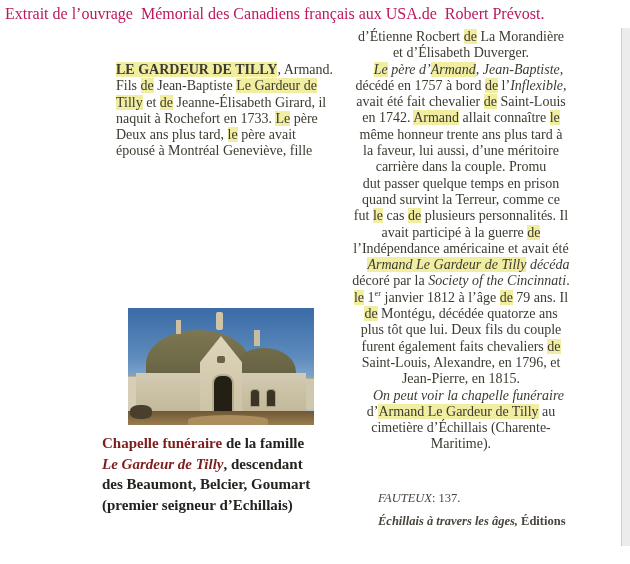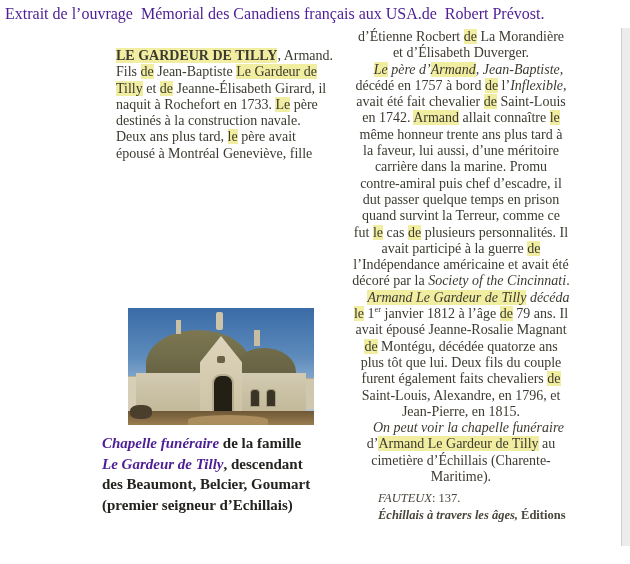--- a/index.html
+++ b/index.html
@@ -1,42 +1,42 @@
 <!DOCTYPE html>
 <html><head>
 <meta charset="utf-8">
 <style>
   html,body { margin:0; padding:0; }
   body { font-family: "Liberation Serif", serif; background:#ffffff; }
   .page { position:relative; width:630px; height:564px; background:#ffffff; overflow:hidden; }
 
-  .title { position:absolute; left:5px; top:5px; font-size:16px; color:#4c1d95; white-space:pre; }
+  .title { position:absolute; left:5px; top:5px; font-size:16px; color:#be185d; white-space:pre; }
 
   .scroll-strip { position:absolute; left:621px; top:28px; width:9px; height:518px;
                   background:#ececec; border-left:1px solid #cfcfcf; }
 
   .col { position:absolute; font-size:14px; line-height:16.3px; color:#3c3a30; }
-  .col-left  { left:116px; top:48px; width:226px; }
+  .col-left  { left:116px; top:62px; width:226px; }
   .col-right { left:345px; top:29px; width:232px;text-align:center; }
   .tline { white-space:pre; }
   .tline.indent { padding-left:15px;font-style:italic; }
 
   .hl { background:#f1eda1; }
   .it { font-style:italic; }
   .bd { font-weight:bold; }
-  .c-blue { color:#4c1d95;font-style:italic; }
+  .c-blue { color:#7f1d1d; }
   .c-gray { color:#908d84; }
   sup.run { font-size:0.6em; line-height:0; }
 
   .caption { position:absolute; left:102px; top:433px; width:245px;
              font-size:15px; font-weight:bold; line-height:20.5px; color:#24231f; }
 
   .footnotes { position:absolute; left:378px; top:491px; width:210px;
                font-size:12.5px; line-height:15.5px; color:#4a463c; }
-  .footnotes .tline:nth-child(2) { margin-top:1px;font-family:Liberation Serif, serif; }
+  .footnotes .tline:nth-child(2) { margin-top:7px;font-family:Liberation Serif, serif; }
 
   
   .photo { position:absolute; left:128px; top:308px; width:186px; height:117px;
            overflow:hidden; background:linear-gradient(180deg,#3a6ba6 0%,#5d8bbc 42%,#9ab7d4 72%,#c6cfd6 100%); }
   .photo * { position:absolute; }
   .ph-wall-far-left  { left:0; bottom:14px; width:34px; height:34px; background:#d6ceb7; border-top:1px solid #b9ae93; }
   .ph-wall-far-right { right:0; bottom:16px; width:30px; height:30px; background:#cfc7ae; border-top:1px solid #b9ae93; }
   .ph-dome-main { left:18px; top:22px; width:104px; height:68px; background:linear-gradient(180deg,#7d7851 0%,#6b6646 55%,#5a5639 100%); border-radius:52% 52% 20% 20%; }
   .ph-dome-right { left:104px; top:40px; width:64px; height:48px; background:linear-gradient(180deg,#716c49,#5d5940); border-radius:50% 50% 15% 15%; }
   .ph-pinnacle-left { left:48px; top:12px; width:5px; height:14px; background:#c9c0a5; }
@@ -60,45 +60,42 @@
 
   <div class="title">Extrait de l’ouvrage  Mémorial des Canadiens français aux USA.de  Robert Prévost.</div>
 
   <div class="scroll-strip"></div>
 
   <div class="col col-left">
       <div class="tline"><span class="hl bd">LE GARDEUR DE TILLY</span><span>, Armand.</span></div>
       <div class="tline"><span>Fils </span><span class="hl">de</span><span> Jean-Baptiste </span><span class="hl">Le Gardeur de</span></div>
       <div class="tline"><span class="hl">Tilly</span><span> et </span><span class="hl">de</span><span> Jeanne-Élisabeth Girard, il</span></div>
       <div class="tline"><span>naquit à Rochefort en 1733. </span><span class="hl">Le</span><span> père</span></div>
-      <div class="tline"><span>destinés à la construction navale.</span></div>
       <div class="tline"><span>Deux ans plus tard, </span><span class="hl">le</span><span> père avait</span></div>
       <div class="tline"><span>épousé à Montréal Geneviève, fille</span></div>
     </div>
 
   <div class="col col-right">
       <div class="tline"><span>d’Étienne Rocbert </span><span class="hl">de</span><span> La Morandière</span></div>
       <div class="tline"><span>et d’Élisabeth Duverger.</span></div>
       <div class="tline indent"><span class="hl">Le</span><span> père d’</span><span class="hl">Armand</span><span>, Jean-Baptiste,</span></div>
       <div class="tline"><span>décédé en 1757 à bord </span><span class="hl">de</span><span> l’</span><span class="it">Inflexible</span><span>,</span></div>
       <div class="tline"><span>avait été fait chevalier </span><span class="hl">de</span><span> Saint-Louis</span></div>
       <div class="tline"><span>en 1742. </span><span class="hl">Armand</span><span> allait connaître </span><span class="hl">le</span></div>
       <div class="tline"><span>même honneur trente ans plus tard à</span></div>
       <div class="tline"><span>la faveur, lui aussi, d’une méritoire</span></div>
-      <div class="tline"><span>carrière dans la marine. Promu</span></div>
-      <div class="tline"><span>contre-amiral puis chef d’escadre, il</span></div>
+      <div class="tline"><span>carrière dans la couple. Promu</span></div>
       <div class="tline"><span>dut passer quelque temps en prison</span></div>
       <div class="tline"><span>quand survint la Terreur, comme ce</span></div>
       <div class="tline"><span>fut </span><span class="hl">le</span><span> cas </span><span class="hl">de</span><span> plusieurs personnalités. Il</span></div>
       <div class="tline"><span>avait participé à la guerre </span><span class="hl">de</span></div>
       <div class="tline"><span>l’Indépendance américaine et avait été</span></div>
+      <div class="tline indent"><span class="hl">Armand Le Gardeur de Tilly</span><span> décéda</span></div>
       <div class="tline"><span>décoré par la </span><span class="it">Society of the Cincinnati</span><span>.</span></div>
-      <div class="tline indent"><span class="hl">Armand Le Gardeur de Tilly</span><span> décéda</span></div>
       <div class="tline"><span class="hl">le</span><span> 1</span><sup class="run">er</sup><span> janvier 1812 à l’âge </span><span class="hl">de</span><span> 79 ans. Il</span></div>
-      <div class="tline"><span>avait épousé Jeanne-Rosalie Magnant</span></div>
       <div class="tline"><span class="hl">de</span><span> Montégu, décédée quatorze ans</span></div>
       <div class="tline"><span>plus tôt que lui. Deux fils du couple</span></div>
       <div class="tline"><span>furent également faits chevaliers </span><span class="hl">de</span></div>
       <div class="tline"><span>Saint-Louis, Alexandre, en 1796, et</span></div>
       <div class="tline"><span>Jean-Pierre, en 1815.</span></div>
       <div class="tline indent"><span>On peut voir la chapelle funéraire</span></div>
       <div class="tline"><span>d’</span><span class="hl">Armand Le Gardeur de Tilly</span><span> au</span></div>
       <div class="tline"><span>cimetière d’Échillais (Charente-</span></div>
       <div class="tline"><span>Maritime).</span></div>
     </div>

